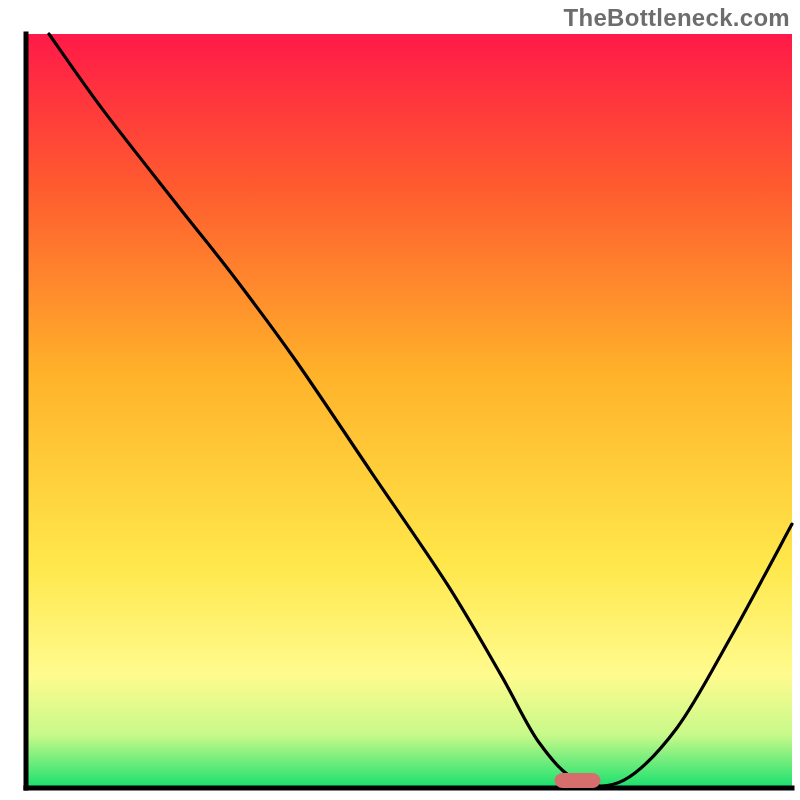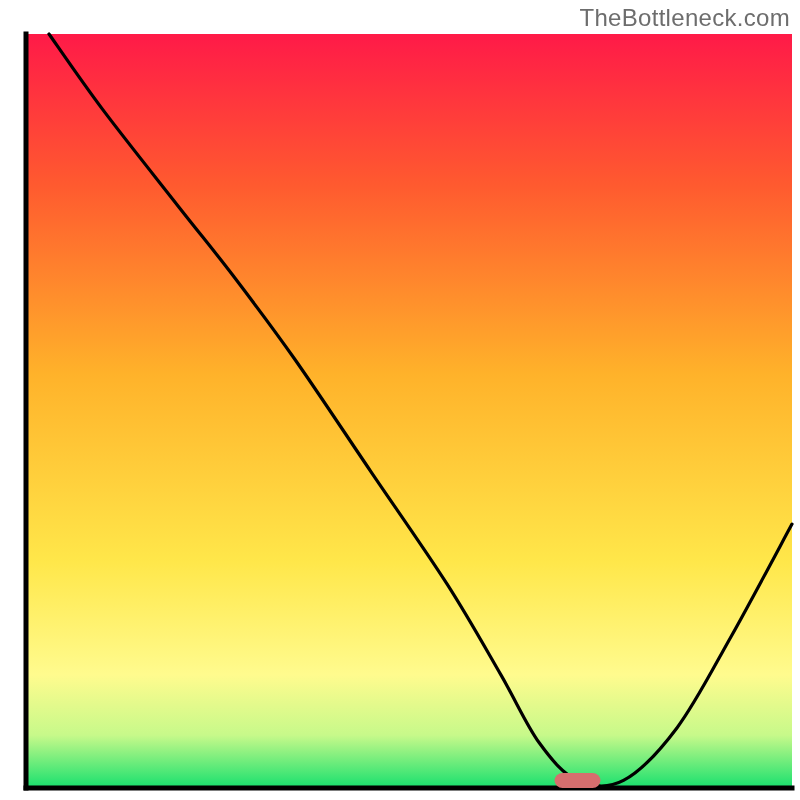--- a/index.html
+++ b/index.html
@@ -13,21 +13,21 @@
   .stage {
     position: relative;
     width: 800px;
     height: 800px;
   }
   .watermark {
     position: absolute;
     top: 4px;
     right: 10px;
     font-size: 24px;
-    font-weight: 400;
+    font-weight: 700;
     color: #6d6d6d;
     letter-spacing: 0.3px;
   }
   svg.chart {
     position: absolute;
     left: 0;
     top: 0;
   }
 </style>
 </head>

